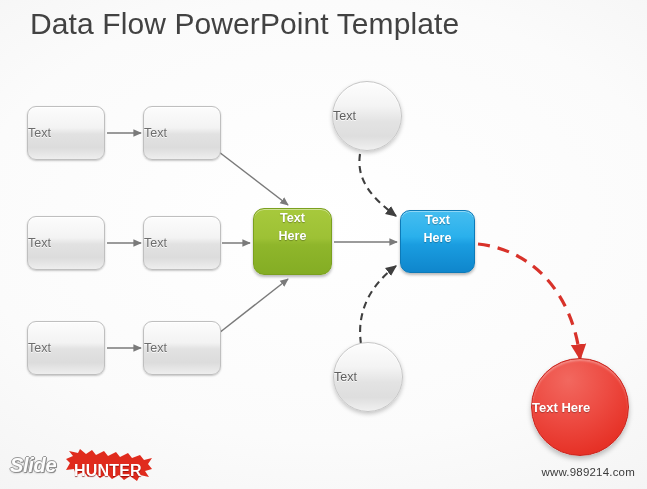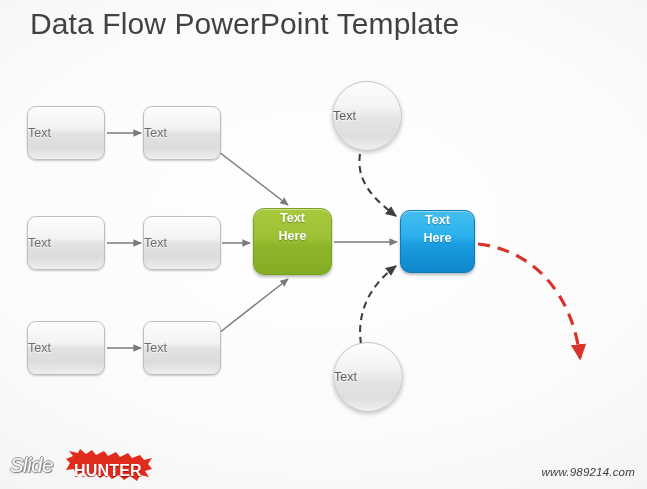--- a/index.html
+++ b/index.html
@@ -132,21 +132,21 @@
     top: 446px;
     width: 150px;
     height: 38px;
   }
   #logo-slide {
     position: absolute;
     left: 2px;
     top: 8px;
     font-size: 20px;
     font-style: italic;
-    font-weight: normal;
+    font-weight: bold;
     color: #fdfdfd;
     text-shadow: 1px 1px 0 #8d8d8d, -1px 0 0 #9a9a9a, 0 -1px 0 #9a9a9a, 1px 0 0 #9a9a9a, 0 1px 2px rgba(0,0,0,0.35);
     letter-spacing: -0.3px;
   }
   #logo-splat {
     position: absolute;
     left: 58px;
     top: 3px;
     width: 86px;
     height: 32px;
@@ -162,21 +162,20 @@
     text-shadow: 0 1px 1px rgba(120,0,0,0.7);
   }
 
   #url {
     position: absolute;
     right: 12px;
     top: 466px;
     font-size: 11.5px;
     color: #3b3b3b;
     letter-spacing: 0.2px;
-    font-style: italic;
   }
 </style>
 </head>
 <body>
 
 <div id="slide">
 
   <div id="title">Data Flow PowerPoint Template</div>
 
   <svg id="connectors" viewBox="0 0 647 489" width="647" height="489" xmlns="http://www.w3.org/2000/svg">
@@ -244,20 +243,23 @@
     <span class="node-label">Here</span>
   </div>
 
   <div class="node gray-circle" style="left:332px; top:81px;">
     <span class="node-label">Text</span>
   </div>
   <div class="node gray-circle" style="left:333px; top:342px;">
     <span class="node-label">Text</span>
   </div>
 
+  <div class="node red-circle" style="left:531px; top:358px;">
+    <span class="node-label">Text Here</span>
+  </div>
 
   <div id="logo">
     <div id="logo-slide">Slide</div>
     <svg id="logo-splat" viewBox="0 0 86 32" width="86" height="32" xmlns="http://www.w3.org/2000/svg">
       <path d="M4 14 L0 10 L7 7 L3 2 L12 4 L14 0 L20 5 L26 1 L30 6 L38 2 L42 7
                L50 3 L54 8 L62 4 L66 9 L74 6 L78 11 L86 9 L82 15 L86 20 L79 22
                L83 28 L74 26 L71 32 L64 27 L58 31 L53 26 L46 30 L41 25 L34 29
                L29 24 L22 28 L18 23 L10 26 L8 20 L0 21 Z" fill="#e02b1d"></path>
     </svg>
     <div id="logo-hunter">HUNTER</div>

